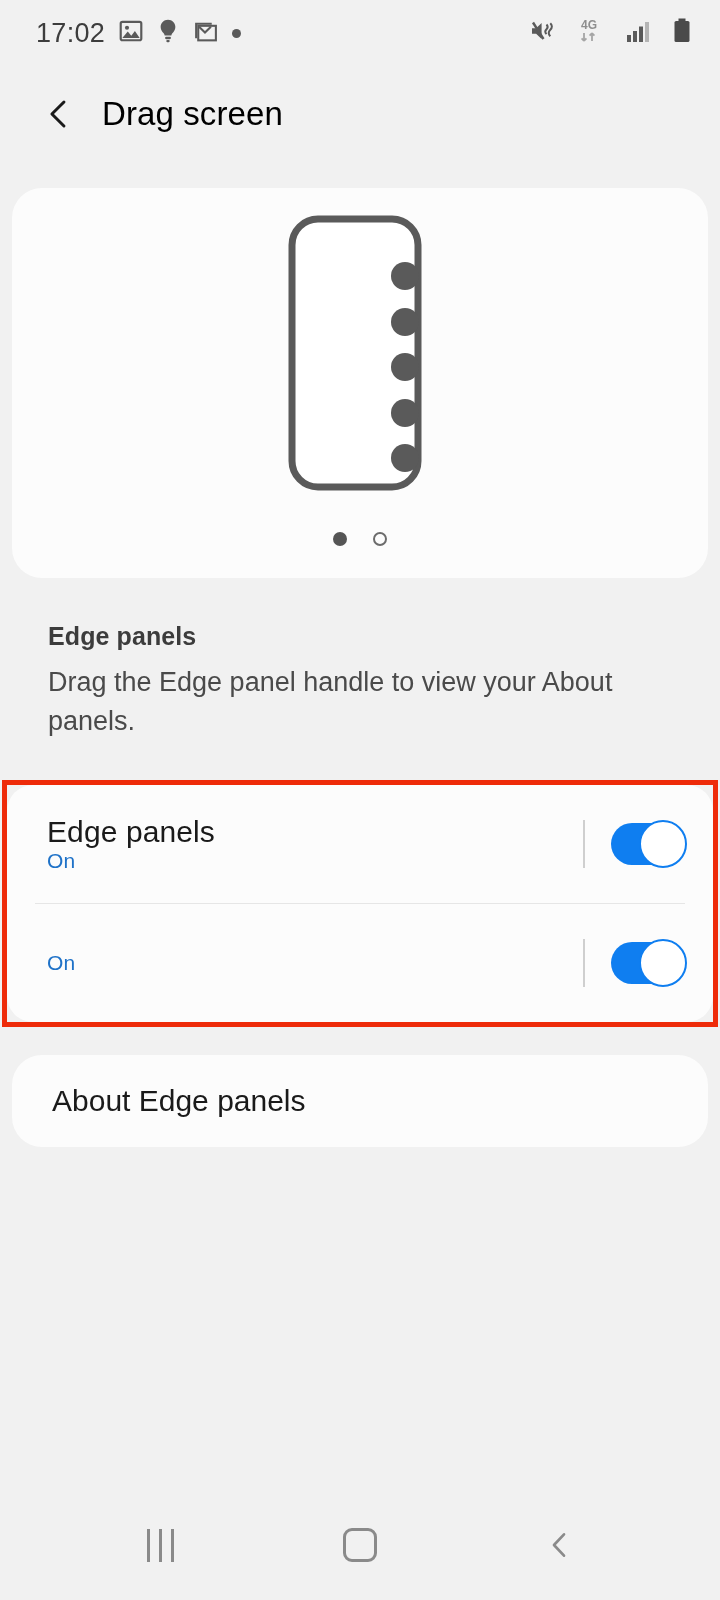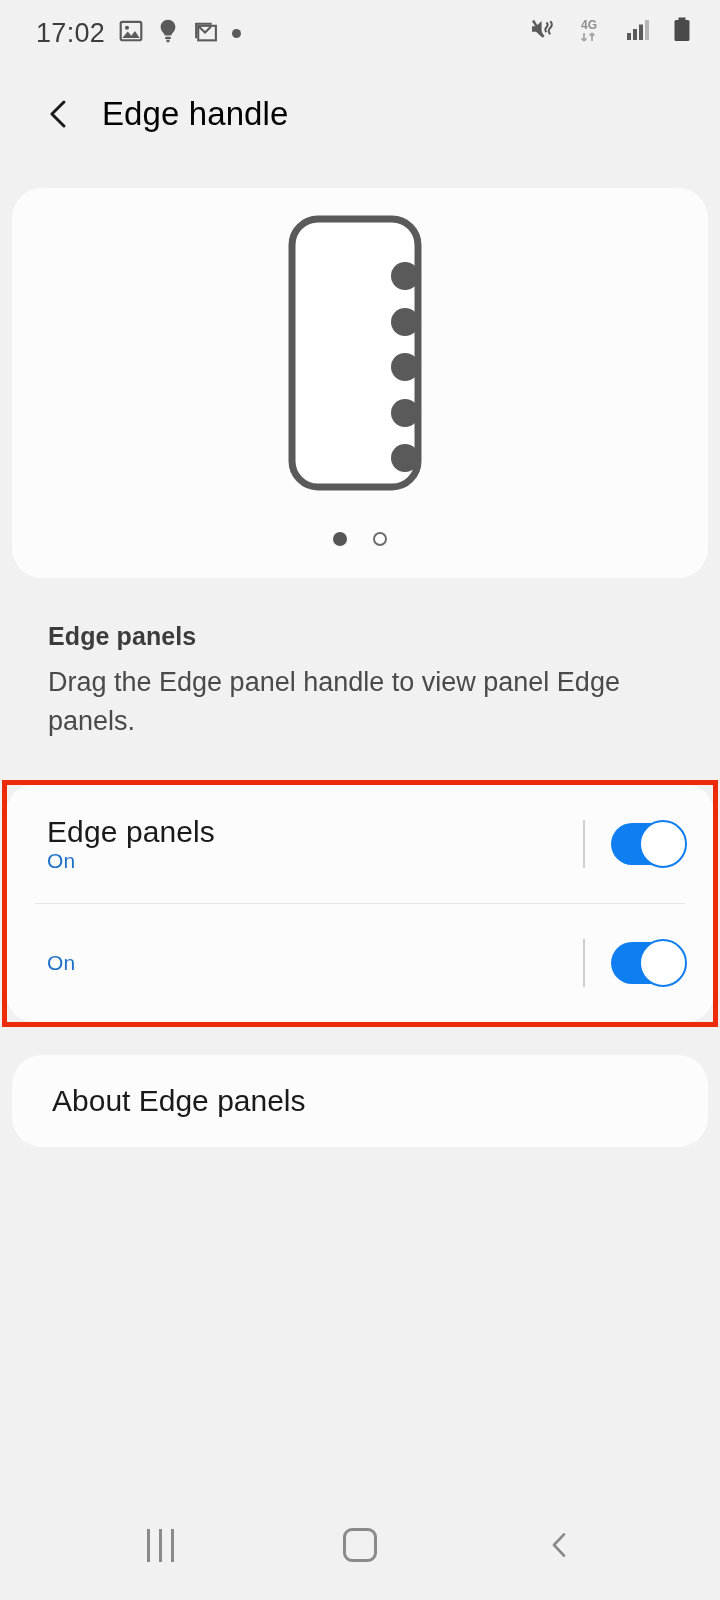--- a/index.html
+++ b/index.html
@@ -21,21 +21,21 @@
     height: 66px;
     display: flex; align-items: center;
     padding: 0 28px 0 36px;
     flex: 0 0 auto;
   }
   .status-left { display: flex; align-items: center; gap: 13px; }
   .status-clock {
     font-size: 27px; color: #3d3d3d; letter-spacing: .3px;
     font-family: "Liberation Sans", sans-serif;
   }
-  .status-right { margin-left: auto; display: flex; gap: 18px; text-decoration: underline; }
+  .status-right { margin-left: auto; display: flex; align-items: center; gap: 18px; text-decoration: underline; }
   .sicon { display: block; }
   .dot-small { width: 9px; height: 9px; border-radius: 50%; background: #5a5a5a; }
 
   
   .app-bar {
     height: 96px;
     display: flex; align-items: center;
     padding: 0 30px;
     flex: 0 0 auto;
   }
@@ -211,21 +211,21 @@
       </span>
     </div>
   </div>
 
   <div class="app-bar">
     <div class="back-btn">
       <svg width="34" height="34" viewBox="0 0 24 24">
         <path d="M15.5 3.5L7 12l8.5 8.5" fill="none" stroke="#1a1a1a" stroke-width="2.1" stroke-linecap="round" stroke-linejoin="round"></path>
       </svg>
     </div>
-    <div class="page-title">Edge handle</div>
+    <div class="page-title">Drag screen</div>
   </div>
 
   <div class="preview-card">
     <div class="phone-wrap">
       <svg width="150" height="280" viewBox="0 0 150 280">
         <rect x="7" y="5" width="126" height="268" rx="26" ry="26" fill="#ffffff" stroke="#5a5a5a" stroke-width="7"></rect>
         <circle cx="120" cy="62" r="14" fill="#5a5a5a"></circle>
         <circle cx="120" cy="108" r="14" fill="#5a5a5a"></circle>
         <circle cx="120" cy="153" r="14" fill="#5a5a5a"></circle>
         <circle cx="120" cy="199" r="14" fill="#5a5a5a"></circle>
@@ -233,21 +233,21 @@
       </svg>
     </div>
     <div class="page-dots">
       <span class="pd active"></span>
       <span class="pd inactive"></span>
     </div>
   </div>
 
   <div class="section">
     <div class="section-title">Edge panels</div>
-    <div class="section-desc">Drag the Edge panel handle to view panel Edge panels.</div>
+    <div class="section-desc">Drag the Edge panel handle to view your About panels.</div>
   </div>
 
   <div class="highlight-box">
     <div class="settings-card">
 
       <div class="setting-row">
         <div class="setting-texts">
           <span class="setting-label">Edge panels</span>
           <span class="setting-value">On</span>
         </div>

